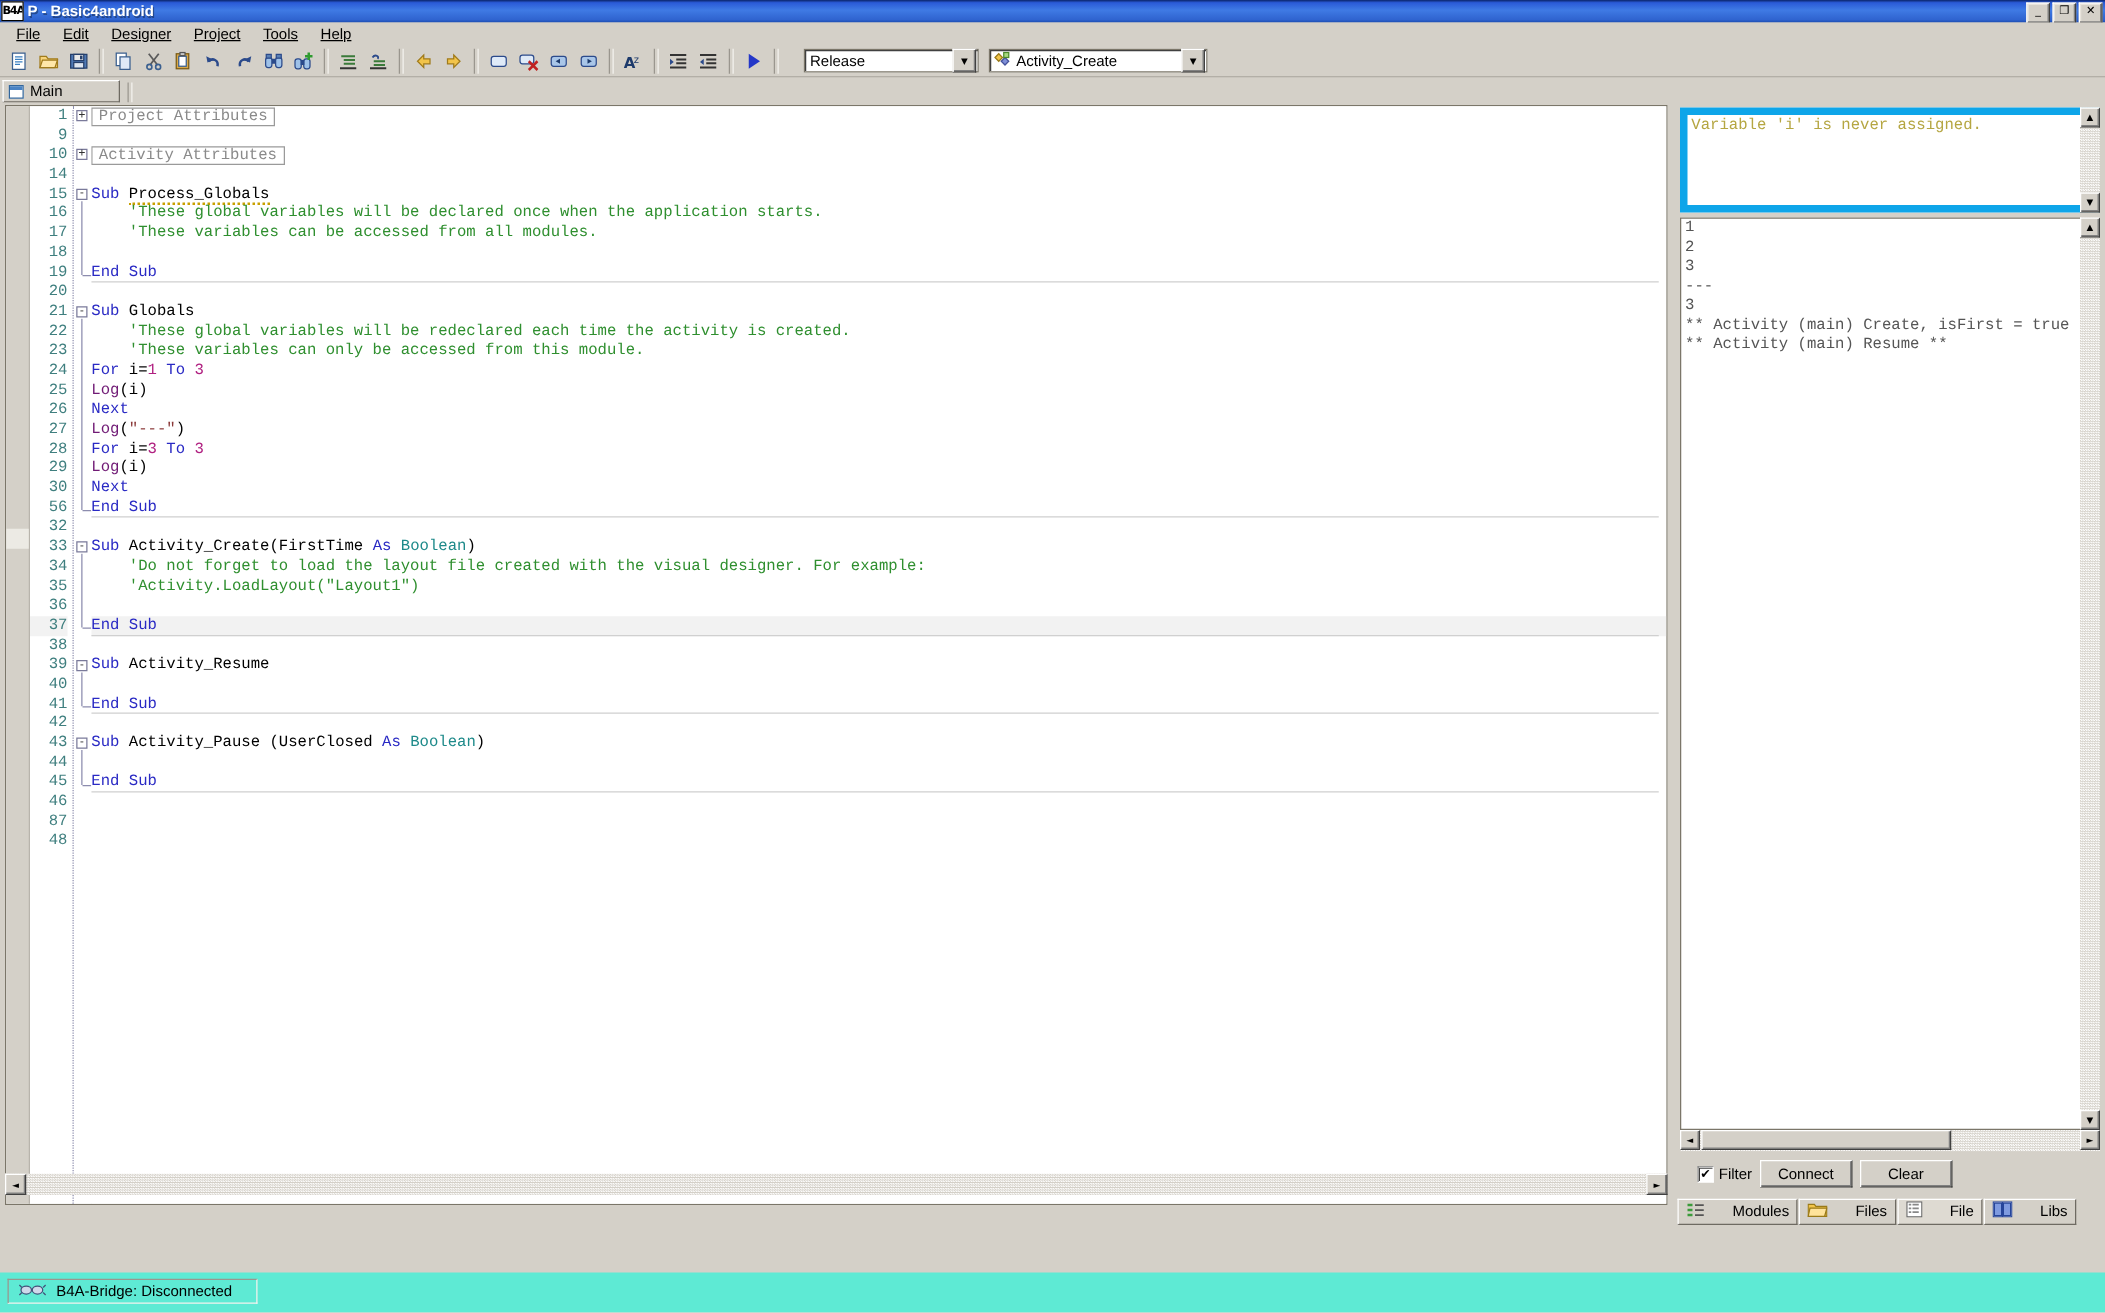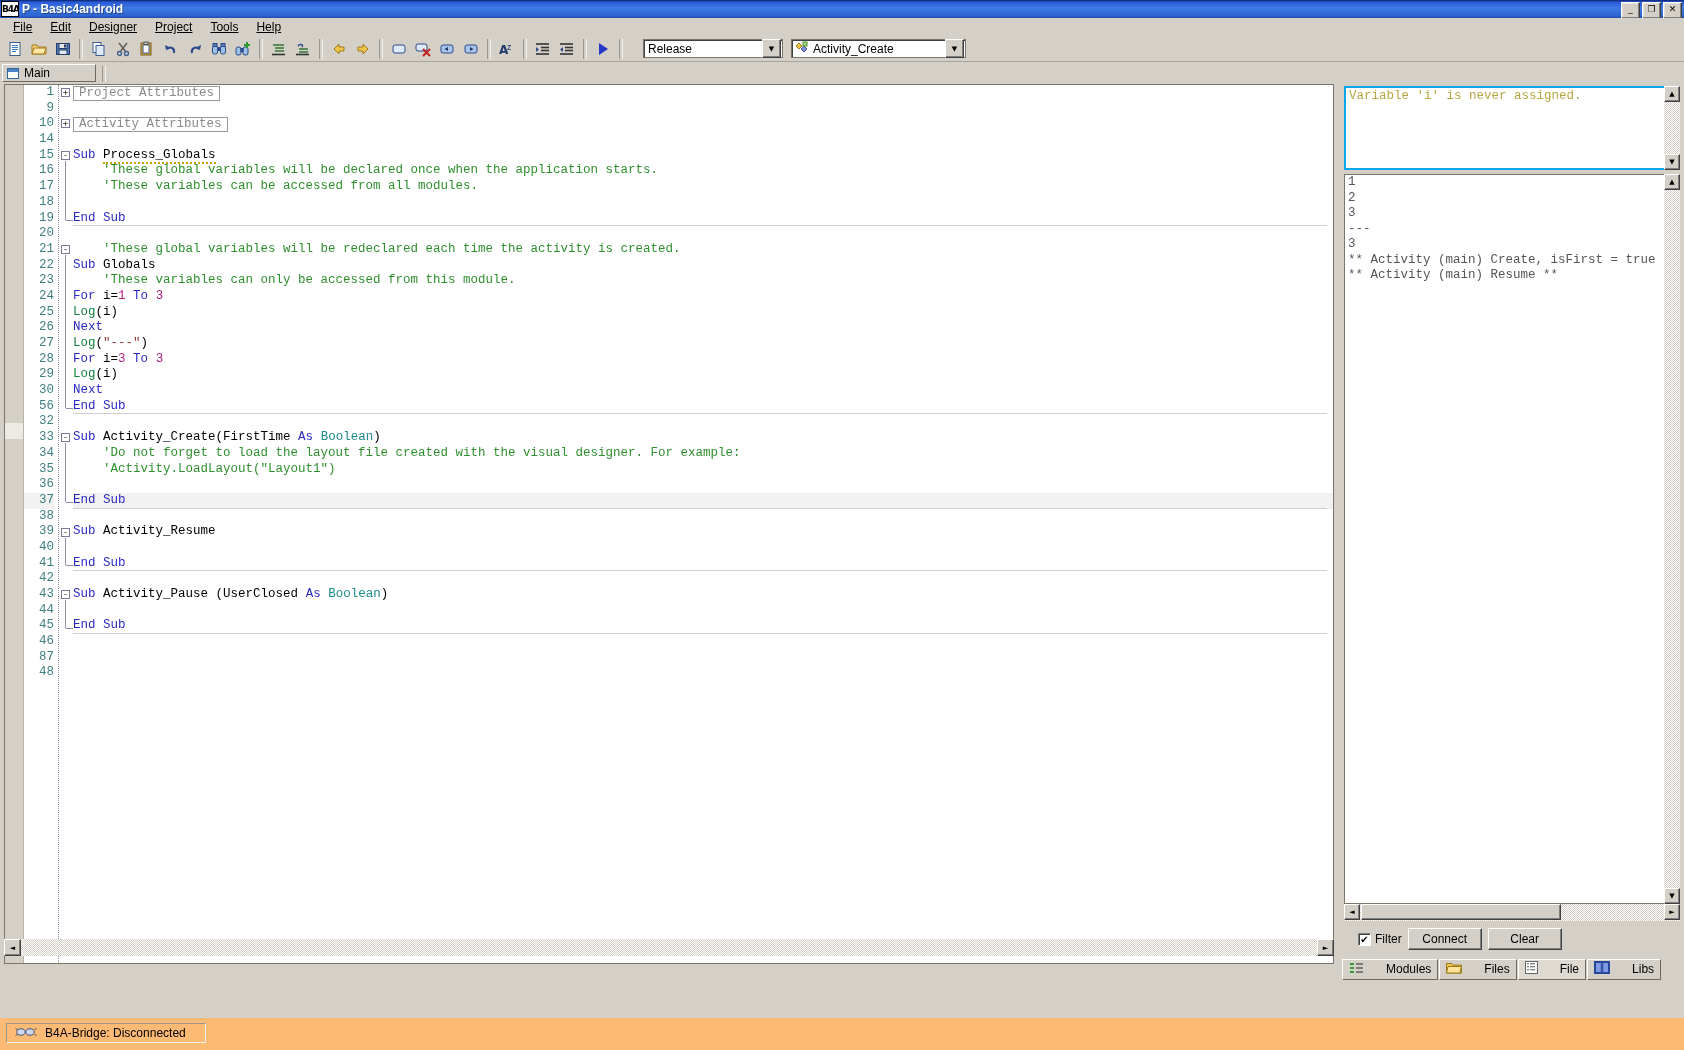--- a/index.html
+++ b/index.html
@@ -146,21 +146,21 @@
   .codecol {
     flex: 1; background: #fff; position: relative; overflow: hidden;
     font-family: "Liberation Mono", "DejaVu Sans Mono", monospace;
     font-size: 12.5px;
   }
   .row { height: 15.7px; line-height: 15.7px; white-space: pre; position: relative; }
   .row.cur { background: #f2f2f2; }
   .linecol .row { color: #3f7f7f; }
 
   .kw { color: #2929c4; }
-  .kw2 { color: #15803d; }
+  .kw2 { color: #701a75; }
   .typ { color: #1e8a8a; }
   .cmt { color: #2f8f2f; }
   .num { color: #b02080; }
   .str { color: #8b3a3a; }
   .txt { color: #000; }
 
   .fold {
     position: absolute; left: 2px; top: 3px;
     width: 9px; height: 9px; border: 1px solid #7a7a9a; background: #fff;
     font-family: "DejaVu Sans Mono", monospace; font-size: 9px; line-height: 7px;
@@ -212,21 +212,21 @@
     position: absolute; left: 4px; top: 857px; width: 1330px; height: 17px;
   }
 
   
   .rightpanel {
     position: absolute; left: 1340px; top: 0px; width: 344px; height: 936px;
     background: #d4d0c8;
   }
   .warn-box {
     position: absolute; left: 4px; top: 4px; width: 336px; height: 84px;
-    background: #fff; border: 2px solid #0ea5e9; box-sizing: border-box;
+    background: #fff; border: 6px solid #0ea5e9; box-sizing: border-box;
     overflow: hidden;
     font-family: "Liberation Mono", "DejaVu Sans Mono", monospace; font-size: 12.5px;
   }
   .warn-line { color: #b5a642; padding-left: 3px; line-height: 16px; white-space: pre; }
   .log-box {
     position: absolute; left: 4px; top: 92px; width: 336px; height: 730px;
     background: #fff; border: 1px solid #7b7669; box-sizing: border-box;
     overflow: hidden;
     font-family: "Liberation Mono", "DejaVu Sans Mono", monospace; font-size: 12.5px;
   }
@@ -262,21 +262,21 @@
     height: 21px; box-sizing: border-box; padding: 0 6px;
     background: #d4d0c8;
     border: 1px solid #fff; border-right-color: #6e6a62; border-bottom-color: #6e6a62;
     display: flex; align-items: center; gap: 22px; font-size: 12px; cursor: default;
   }
   .rtab.active { background: #dedad2; }
 
   
   .statusbar {
     position: absolute; left: 0; top: 1018px; width: 1684px; height: 32px;
-    background: #fdba74; box-sizing: border-box;
+    background: #5eead4; box-sizing: border-box;
   }
   .status-cell {
     position: absolute; left: 6px; top: 5px; height: 20px; min-width: 200px;
     border: 1px solid #9a968e; border-right-color:#f4f2ee; border-bottom-color:#f4f2ee;
     display: flex; align-items: center; gap: 8px; padding: 0 8px;
     box-sizing: border-box; font-size: 12px;
   }
   .bridge-ico { font-size: 12px; color: #3a4a6a; font-family: "DejaVu Sans", sans-serif; letter-spacing: -2px;}
 </style>
 </head>
@@ -556,22 +556,22 @@
           <div class="row"><span class="attrbox">Project Attributes</span></div>
           <div class="row"></div>
           <div class="row"><span class="attrbox">Activity Attributes</span></div>
           <div class="row"></div>
           <div class="row"><span class="kw">Sub</span> <span class="txt squiggle">Process_Globals</span></div>
           <div class="row"><span class="cmt">    'These global variables will be declared once when the application starts.</span></div>
           <div class="row"><span class="cmt">    'These variables can be accessed from all modules.</span></div>
           <div class="row"></div>
           <div class="row"><span class="kw">End</span> <span class="kw">Sub</span><div class="hr-sep"></div></div>
           <div class="row"></div>
+          <div class="row"><span class="kw">Sub</span> <span class="txt">Globals</span></div>
           <div class="row"><span class="cmt">    'These global variables will be redeclared each time the activity is created.</span></div>
-          <div class="row"><span class="kw">Sub</span> <span class="txt">Globals</span></div>
           <div class="row"><span class="cmt">    'These variables can only be accessed from this module.</span></div>
           <div class="row"><span class="kw">For</span> <span class="txt">i</span><span class="txt">=</span><span class="num">1</span> <span class="kw">To</span> <span class="num">3</span></div>
           <div class="row"><span class="kw2">Log</span><span class="txt">(</span><span class="txt">i</span><span class="txt">)</span></div>
           <div class="row"><span class="kw">Next</span></div>
           <div class="row"><span class="kw2">Log</span><span class="txt">(</span><span class="str">"---"</span><span class="txt">)</span></div>
           <div class="row"><span class="kw">For</span> <span class="txt">i</span><span class="txt">=</span><span class="num">3</span> <span class="kw">To</span> <span class="num">3</span></div>
           <div class="row"><span class="kw2">Log</span><span class="txt">(</span><span class="txt">i</span><span class="txt">)</span></div>
           <div class="row"><span class="kw">Next</span></div>
           <div class="row"><span class="kw">End</span> <span class="kw">Sub</span><div class="hr-sep"></div></div>
           <div class="row"></div>

